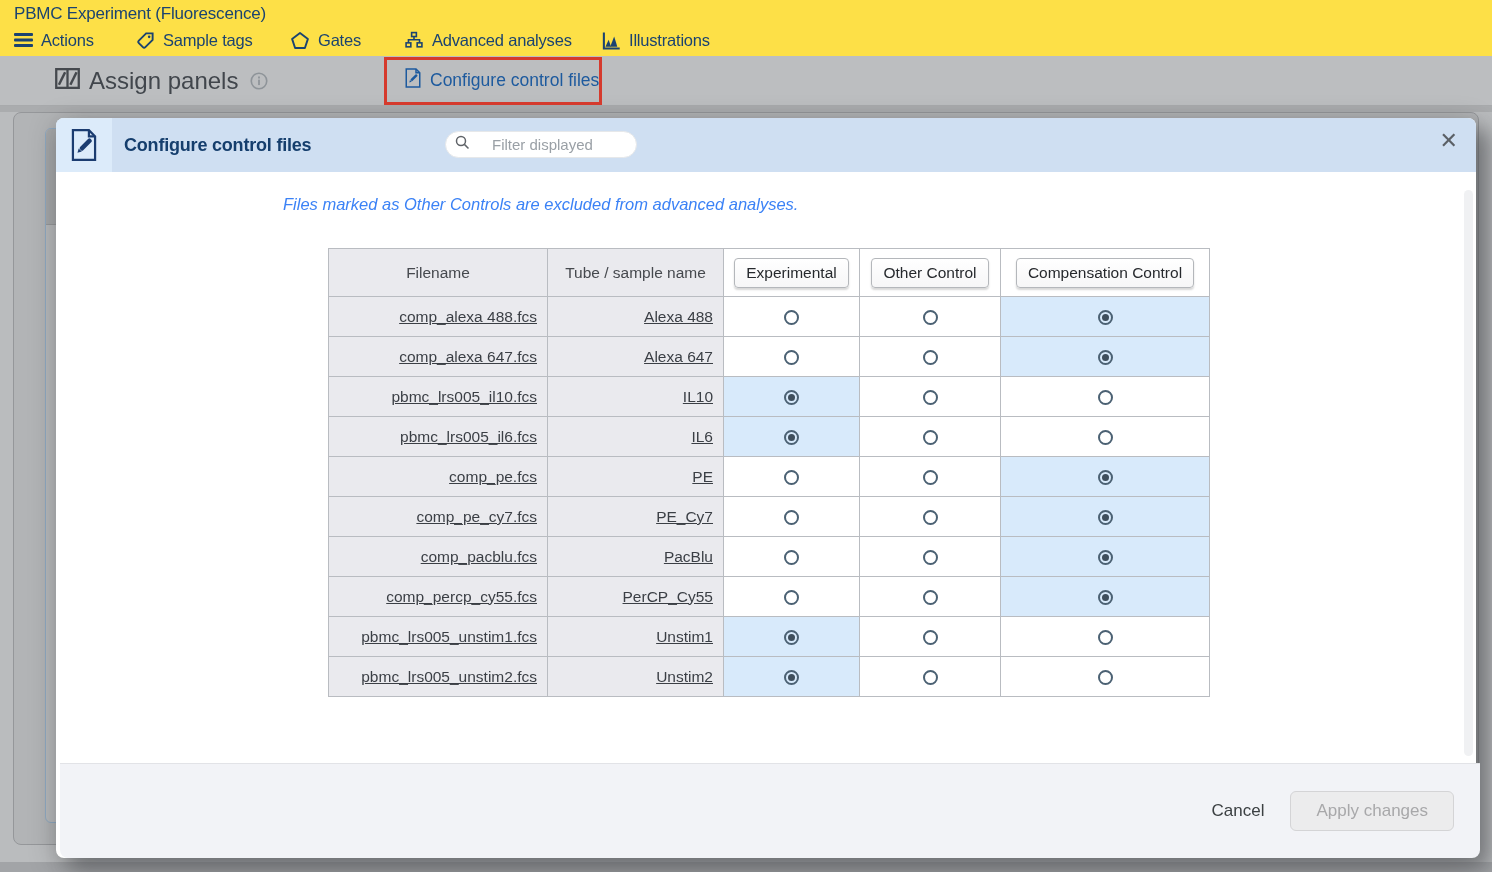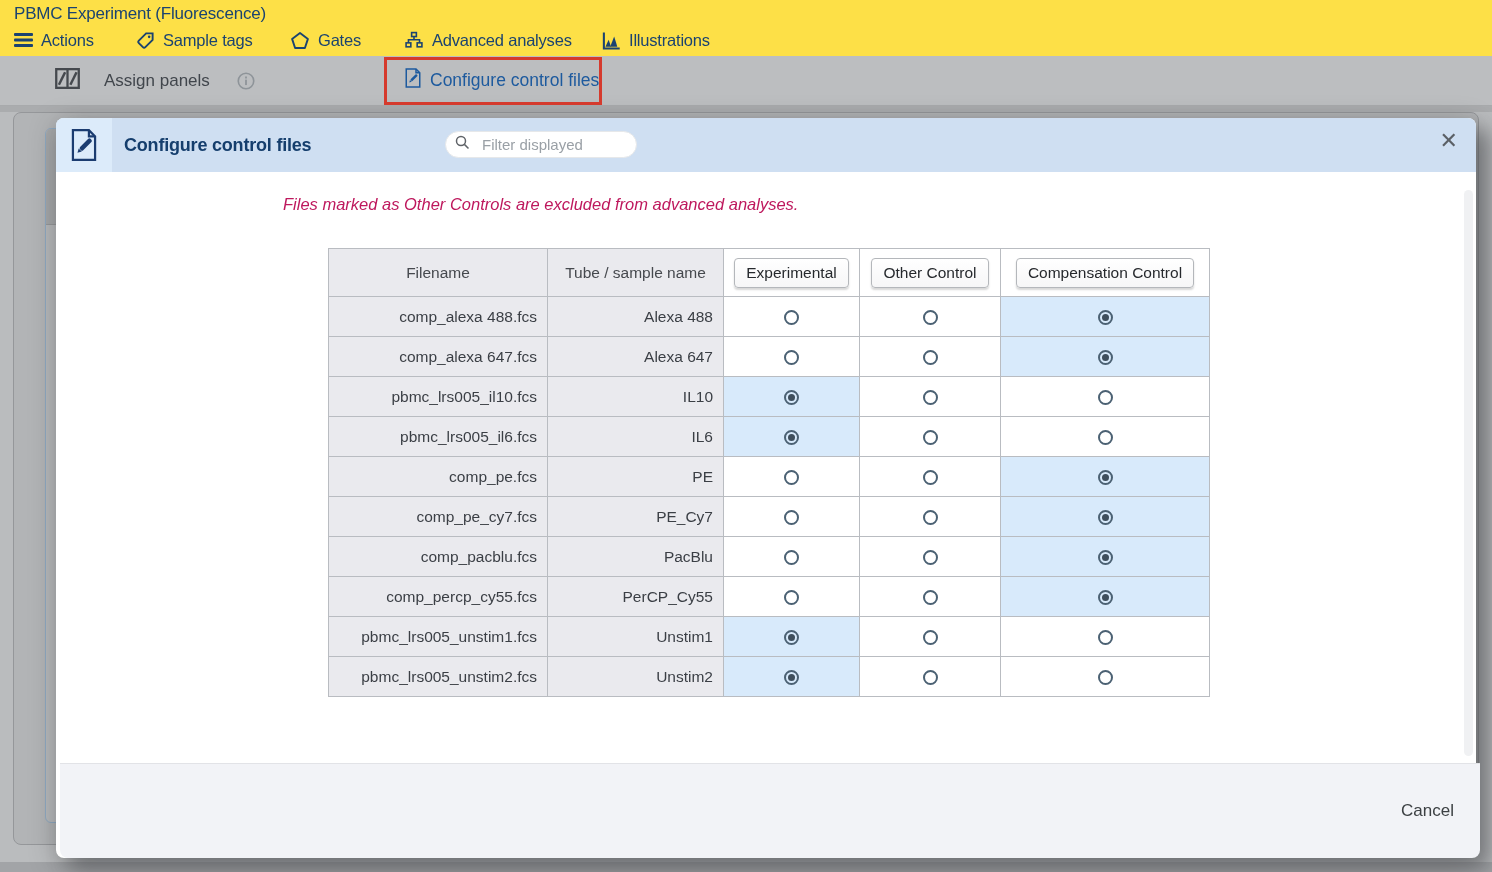--- a/index.html
+++ b/index.html
@@ -10,22 +10,22 @@
   .nav { position:absolute; left:0; top:0; width:100%; height:56px; background:#fde047; z-index:2; }
   .nav-title { position:absolute; left:14px; top:4px; font-size:17px; color:#1b4370; letter-spacing:-0.2px; }
   .nav-item { position:absolute; top:27px; height:26px; display:flex; align-items:center; gap:8px;
               color:#1b4370; font-size:16.5px; cursor:pointer; letter-spacing:-0.2px; }
   .nav-item svg { display:block; }
   .ni-1{left:14px} .ni-2{left:136px} .ni-3{left:290px} .ni-4{left:404px} .ni-5{left:601px}
 
   
   .toolbar { position:absolute; left:0; top:56px; width:100%; height:50px; background:#bcbec0;
              border-bottom:1px solid #a8aaac; z-index:2; }
-  .assign { position:absolute; left:55px; top:0; height:100%; display:flex; align-items:center; gap:24px;
-            color:#41464c; font-size:17px; cursor:pointer; }
+  .assign { position:absolute; left:55px; top:0; height:100%; display:flex; align-items:center; gap:9px;
+            color:#41464c; font-size:24px; cursor:pointer; }
   .assign .info { margin-left:3px; display:flex; }
   .cfg { position:absolute; left:404px; top:0; height:100%; display:flex; align-items:center; gap:8px;
          color:#1d5a9e; font-size:17.5px; cursor:pointer; }
   .red-box { position:absolute; left:384px; top:57px; width:218px; height:48px;
              border:3px solid #d53a2d; z-index:30; pointer-events:none; }
 
   
   .gap-strip { position:absolute; left:0; top:106px; width:100%; height:6px; background:#aaacae; z-index:1; }
   .outer-panel { position:absolute; left:13px; top:112px; width:1466px; height:733px;
                  border:1px solid #95979a; border-radius:8px; background:#b2b4b6; z-index:1; }
@@ -38,41 +38,41 @@
   .modal { position:absolute; left:56px; top:118px; width:1420px; height:740px; background:#fff;
            border-radius:8px; z-index:20;
            box-shadow:14px 12px 20px rgba(80,82,85,0.55), 0 6px 28px rgba(0,0,0,0.25); }
   .m-header { position:absolute; left:0; top:0; width:100%; height:54px; background:#cfdff2;
               border-radius:8px 8px 0 0; display:flex; align-items:center; }
   .m-icon { width:56px; height:54px; background:#dcebfa; border-radius:8px 0 0 0;
             display:flex; align-items:center; justify-content:center; color:#1b3c70; flex:0 0 56px; }
   .m-title { margin-left:12px; font-size:18px; font-weight:bold; color:#153e6d; letter-spacing:-0.2px; }
   .m-filter { position:absolute; left:389px; top:13px; width:192px; height:27px; background:#fff;
               border:1px solid #e6e8ea; border-radius:14px; display:flex; align-items:center;
-              padding-left:9px; gap:12px; }
+              padding-left:9px; gap:22px; }
   .m-filter input { border:none; outline:none; background:transparent; font-size:15px; color:#333;
                     width:145px; font-family:inherit; }
   .m-filter input::placeholder { color:#9aa0a6; }
   .m-close { position:absolute; right:18px; top:10px; font-size:22px; font-weight:bold; color:#5b6066;
              cursor:pointer; line-height:1.2; }
-  .m-note { position:absolute; left:227px; top:77px; font-style:italic; font-size:16.5px; color:#be185d; }
+  .m-note { position:absolute; left:227px; top:77px; font-style:italic; font-size:16.5px; color:#3b82f6; }
 
   
   table.files { position:absolute; left:272px; top:130px; width:881px; border-collapse:collapse;
                 table-layout:fixed; }
   table.files th, table.files td { border:1px solid #b9bcc1; }
   thead th { height:48px; font-weight:normal; }
   th.lbl { background:#eaeaee; font-size:15.5px; color:#46494e; }
   th.rad { background:#fff; text-align:center;margin-left:45px; }
   .col-btn { display:inline-block; padding:5px 11px; background:linear-gradient(#ffffff,#f6f6f7);
              border:1px solid #b4b7bb; border-radius:4px; box-shadow:0 2px 2px rgba(0,0,0,0.16);
              font-size:15.5px; color:#26292d; cursor:pointer; white-space:nowrap; }
   tbody td { height:40px; }
   td.fname, td.tube { background:#eaeaee; text-align:right; padding-right:10px;
-                      font-size:15.5px; color:#3b3f45; }
+                      font-size:15.5px; color:#3b3f45;text-decoration:underline; }
   td.rcell { text-align:center; background:#fff; cursor:pointer; }
   td.rcell.selected { background:#d8eafb; }
   .radio { display:inline-block; width:15px; height:15px; border:2px solid #4b6173; border-radius:50%;
            position:relative; vertical-align:middle; }
   .radio.checked::after { content:""; position:absolute; inset:2px; background:#3e4e5c; border-radius:50%; }
 
   .m-scrollbar { position:absolute; left:1408px; top:72px; width:9px; height:566px;
                  background:#f0f1f3; border-radius:5px; }
 
   
@@ -298,16 +298,17 @@
     <td class="rcell"><span class="radio"></span></td>
     <td class="rcell"><span class="radio"></span></td>
   </tr>
         </tbody>
     </table>
 
     <div class="m-scrollbar"></div>
 
     <div class="m-footer">
       <span class="cancel">Cancel</span>
+      <button class="apply" disabled="">Apply changes</button>
     </div>
   </div>
 
 </div>
 
 </body></html>

